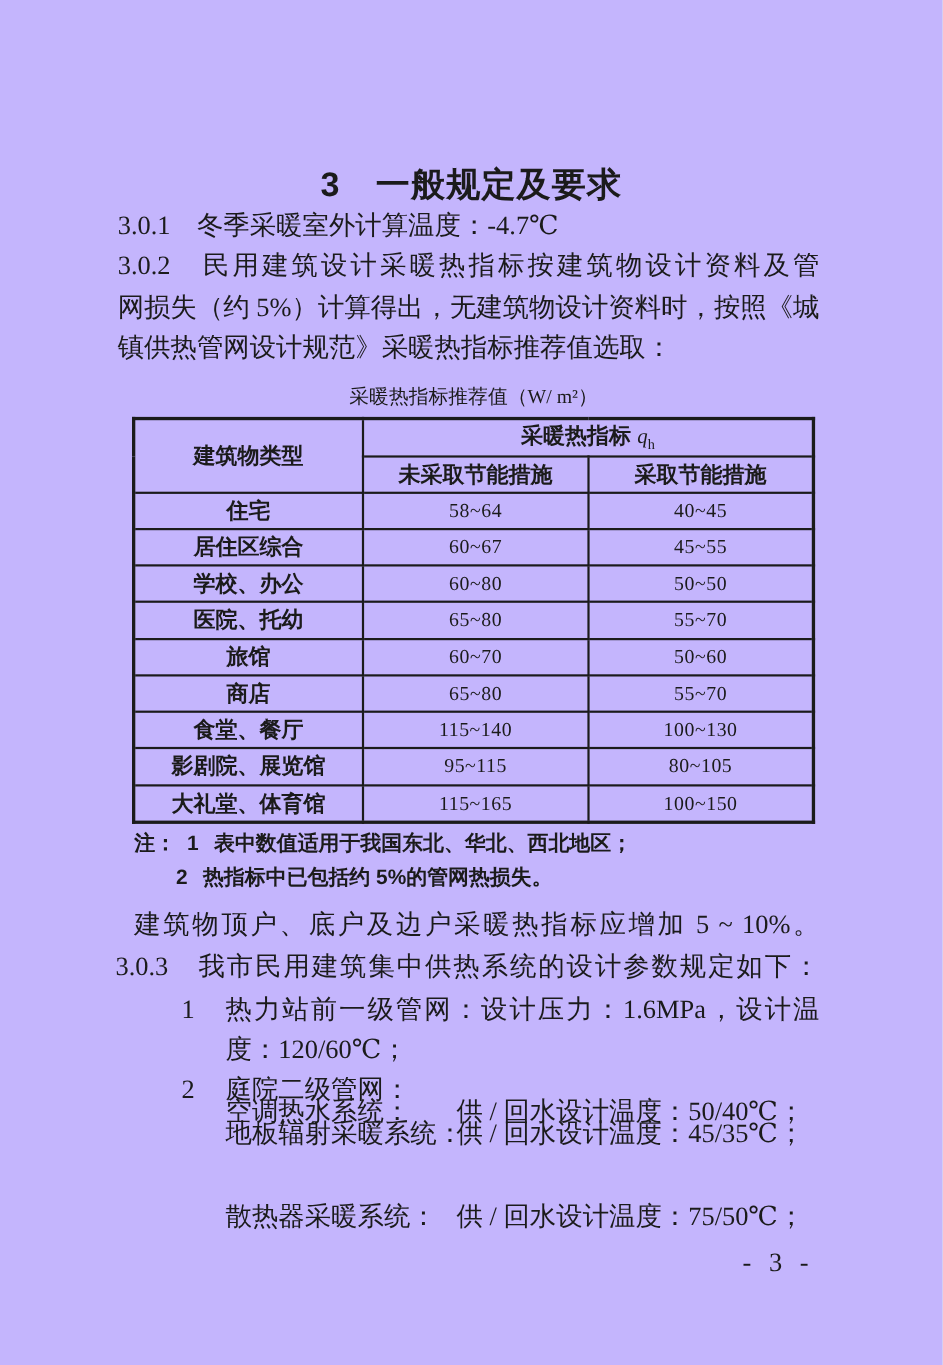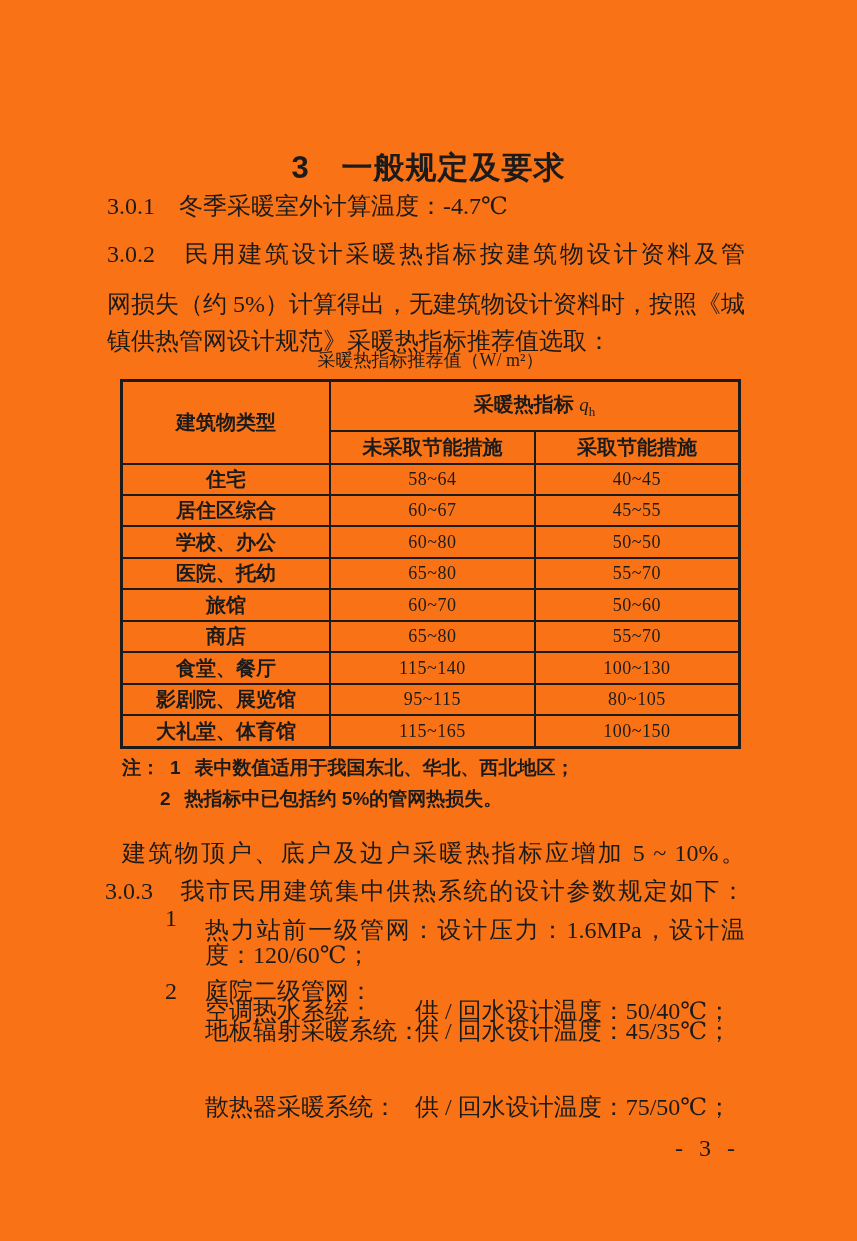--- a/index.html
+++ b/index.html
@@ -1,33 +1,32 @@
 <!DOCTYPE html>
 <html><head>
 <meta charset="utf-8">
 <style>
   html,body { margin:0; padding:0; background:#e8e8e8; }
   .page {
     position:relative; width:857px; height:1241px; margin:0 auto;
-    background:#f97316; color:#1b1b1b; overflow:hidden;
+    background:#c4b5fd; color:#1b1b1b; overflow:hidden;
     font-family:"Liberation Serif","DejaVu Serif",serif;
   }
   .title {
     position:absolute; top:149px; left:0; width:100%; margin:0;
     text-align:center; font-family:"Liberation Sans","DejaVu Sans",sans-serif;
     font-weight:bold; font-size:31px; line-height:38px; letter-spacing:1px;
   }
   .line {
     position:absolute; font-size:24px; line-height:38px; white-space:nowrap;
   }
   .wrapblock { position:absolute; }
   .j {
     white-space:normal; text-align:justify; text-align-last:justify;
     text-justify:inter-ideograph;
-    margin-top:12px;
   }
   .s302 { top:224px; left:107px; width:638px; font-size:24px; line-height:37.5px; }
   .s302 > div { height:37.5px; }
   .caption {
     position:absolute; top:341px; left:120px; width:621px; text-align:center;
     font-size:18px; line-height:38px;
   }
   table.heat {
     position:absolute; top:379px; left:120px; width:621px; height:370px;
     border-collapse:collapse; table-layout:fixed; border:3px solid #1b1b1b;
@@ -76,21 +75,21 @@
   <div class="wrapblock s302">
     <div class="j">3.0.2　民用建筑设计采暖热指标按建筑物设计资料及管</div>
     <div class="j">网损失（约 5%）计算得出，无建筑物设计资料时，按照《城</div>
     <div>镇供热管网设计规范》采暖热指标推荐值选取：</div>
   </div>
 
   <div class="caption">采暖热指标推荐值（W/ m²）</div>
 
   <table class="heat">
     <tbody>
-        <tr style="height:50px;">
+        <tr style="height:34px;">
       <td rowspan="2" class="th" style="width:206px;">建筑物类型</td>
       <td colspan="2" class="th"><span>采暖热指标 </span><span class="sym">q</span><sub>h</sub></td>
     </tr>
     <tr style="height:33px;">
       <td class="th" style="width:205px;">未采取节能措施</td>
       <td class="th" style="width:210px;">采取节能措施</td>
     </tr>
     <tr>
       <td class="tname">住宅</td>
       <td class="tnum">58~64</td>

